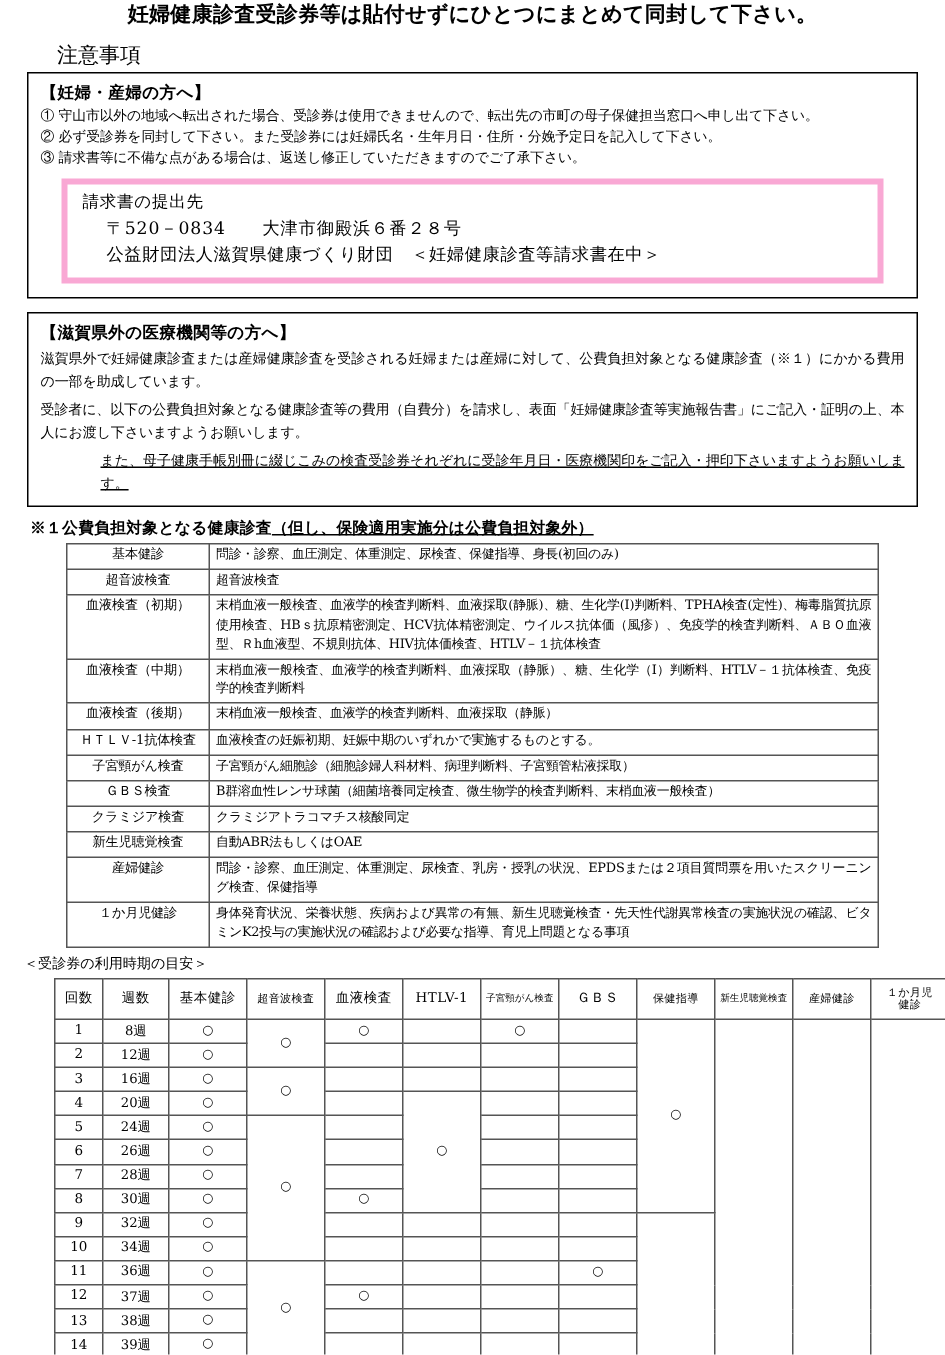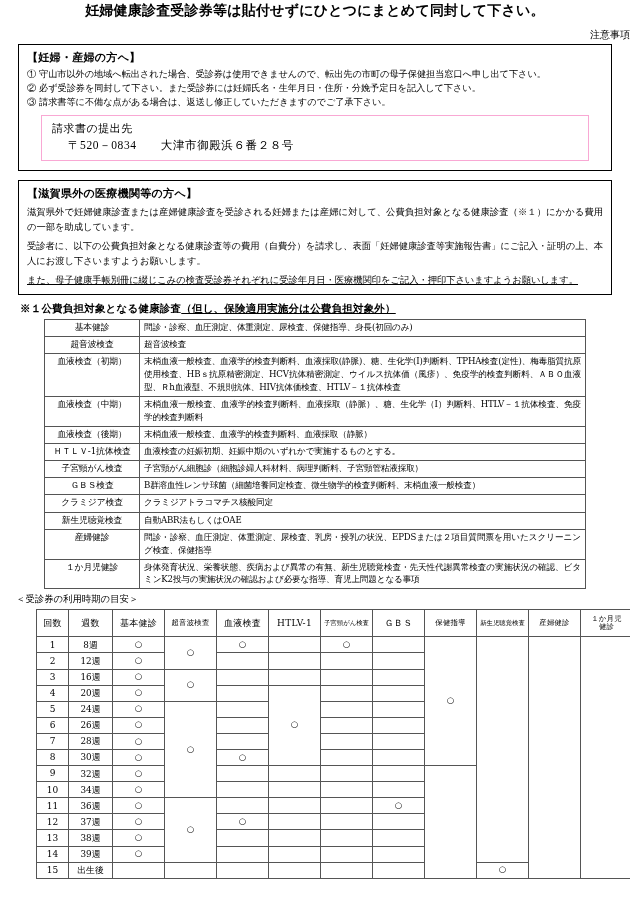--- a/index.html
+++ b/index.html
@@ -33,23 +33,22 @@
   }
   .top-line2 {
     text-align: center;
     font-size: 14px;
     font-weight: bold;
     line-height: 1.4;
     margin-top: 1px;
     letter-spacing: 0.2px;
   }
   .notice-label {
-    font-size: 10px;
+    font-size: 14px;
     margin: 7px 0 2px 38px;
-    text-align: right;
   }
 
   
   .box {
     border: 1.2px solid #000;
     margin: 0 18px;
     box-sizing: border-box;
     padding: 5px 8px 6px 8px;
   }
   .box-title {
@@ -59,42 +58,41 @@
     margin-bottom: 2px;
   }
   .numbered {
     font-size: 9.2px;
     line-height: 1.52;
     letter-spacing: -0.05px;
     white-space: nowrap;
   }
 
   .inner-box {
-    border: 1px solid #f9a8d4;
+    border: 4px solid #f9a8d4;
     margin: 6px 14px 3px 14px;
     padding: 4px 10px 6px 10px;
     box-sizing: border-box;
-    font-family: Liberation Serif, serif;
   }
   .inner-line1 { font-size: 11px; letter-spacing: .5px; line-height: 1.5;}
   .inner-line2 { font-size: 11.5px; letter-spacing: .6px; line-height: 1.6; padding-left: 16px;}
   .inner-line3 { font-size: 11.5px; letter-spacing: .4px; line-height: 1.55; padding-left: 16px;}
 
   .spacer-8 { height: 9px; }
 
   .para {
     font-size: 9.3px;
     line-height: 1.6;
     margin: 4px 0 0 0;
     text-align: justify;
     text-justify: inter-ideograph;
     letter-spacing: -0.05px;
   }
   .para b { font-weight: normal; }
-  .para.u { text-decoration: underline; }
+  .para.u { text-decoration: underline; margin-left: 40px; }
 
   
   .sec-head {
     font-size: 10.5px;
     font-weight: bold;
     margin: 7px 0 3px 20px;
     letter-spacing: .2px;
   }
   .sec-head .ul { text-decoration: underline; margin-top: 32px; }
 
@@ -167,20 +165,21 @@
 
   <div class="box">
     <div class="box-title">【妊婦・産婦の方へ】</div>
     <div class="numbered">①  守山市以外の地域へ転出された場合、受診券は使用できませんので、転出先の市町の母子保健担当窓口へ申し出て下さい。</div>
     <div class="numbered">②  必ず受診券を同封して下さい。また受診券には妊婦氏名・生年月日・住所・分娩予定日を記入して下さい。</div>
     <div class="numbered">③  請求書等に不備な点がある場合は、返送し修正していただきますのでご了承下さい。</div>
 
     <div class="inner-box">
       <div class="inner-line1">請求書の提出先</div>
       <div class="inner-line2">〒520－0834　　大津市御殿浜６番２８号</div>
+      <div class="inner-line3">公益財団法人滋賀県健康づくり財団　＜妊婦健康診査等請求書在中＞</div>
     </div>
   </div>
 
   <div class="spacer-8"></div>
 
   <div class="box">
     <div class="box-title">【滋賀県外の医療機関等の方へ】</div>
     <div class="para"><span>滋賀県外で妊婦健康診査または産婦健康診査を受診される妊婦または産婦に対して、</span><b>公費負担対象となる健康診査（※１）</b><span>にかかる費用の一部を助成しています。</span></div>
     <div class="para">受診者に、以下の公費負担対象となる健康診査等の費用（自費分）を請求し、表面「妊婦健康診査等実施報告書」にご記入・証明の上、本人にお渡し下さいますようお願いします。</div>
     <div class="para u">また、母子健康手帳別冊に綴じこみの検査受診券それぞれに受診年月日・医療機関印をご記入・押印下さいますようお願いします。</div>

